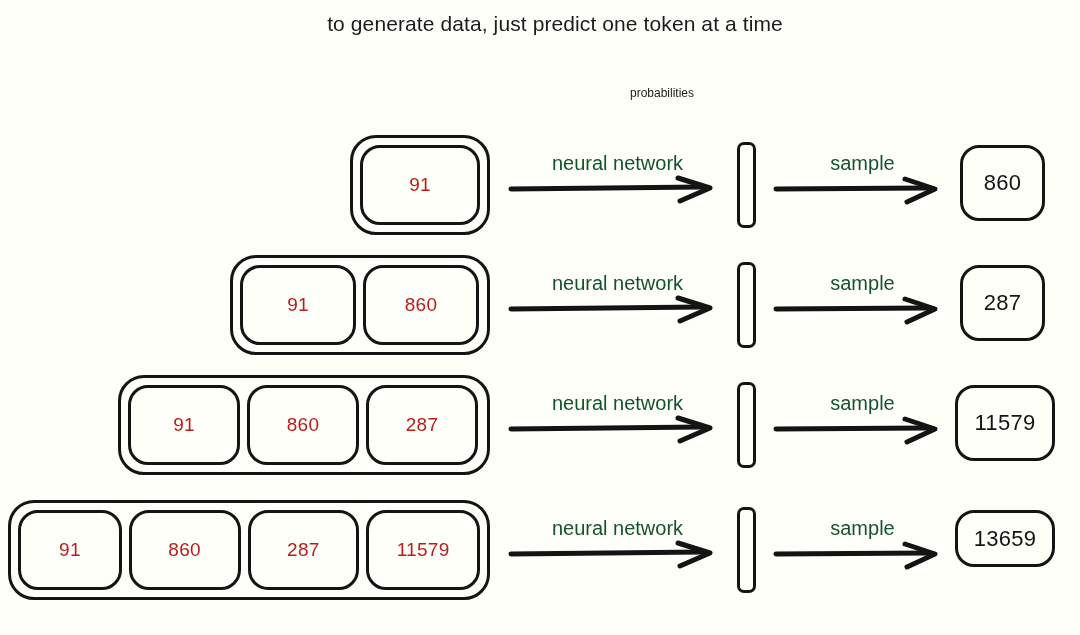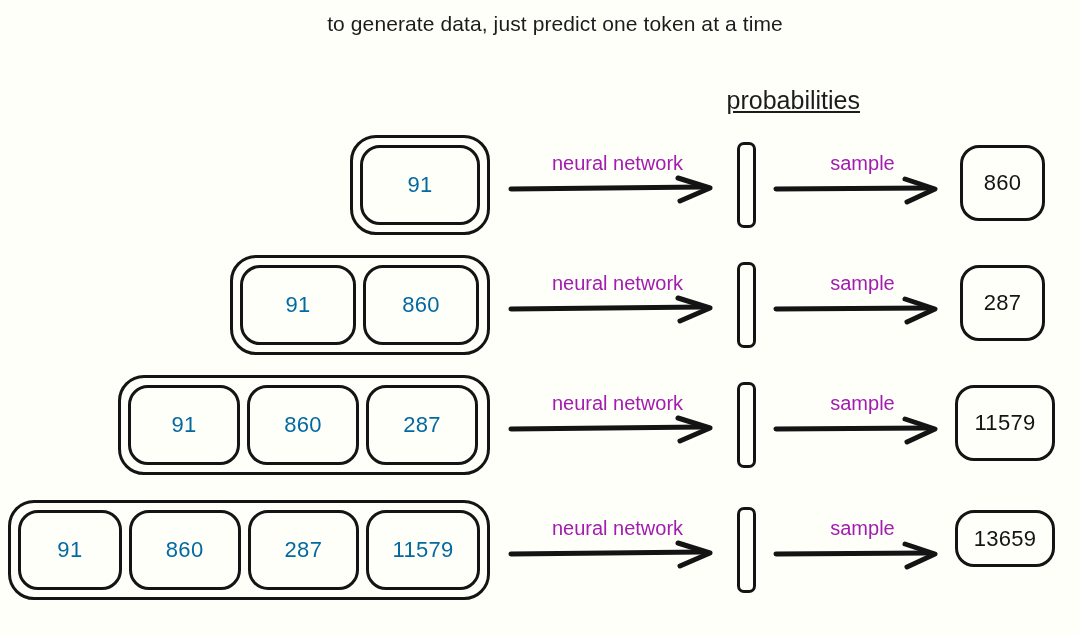--- a/index.html
+++ b/index.html
@@ -34,24 +34,23 @@
     color: #1c1c1c;
     padding-left: 15px;
   }
 
   
   .prob-caption {
     position: absolute;
     top: 86px;
     left: 630px;
     width: 230px;
-    text-align: right;
-    font-size: 25px;
+    text-align: left;
+    font-size: 12px;
     color: #1c1c1c;
-    text-decoration: underline;
   }
 
   
   .row {
     position: absolute;
     left: 0;
     width: 1080px;
     height: 120px;
   }
 
@@ -71,39 +70,39 @@
   
   .token {
     box-sizing: border-box;
     border: 3.5px solid #141414;
     border-radius: 20px;
     background: #fffffa;
     height: 100%;
     display: flex;
     align-items: center;
     justify-content: center;
-    font-size: 22px;
-    color: #0369a1;
+    font-size: 19px;
+    color: #b91c1c;
     letter-spacing: 0.3px;
   }
 
   
   .arrow {
     position: absolute;
     height: 46px;
   }
   .arrow svg { display: block; overflow: visible; }
   .arrow-label {
     position: absolute;
     top: -26px;
     left: 0;
     width: 100%;
     text-align: center;
     font-size: 20px;
-    color: #a21caf;
+    color: #14532d;
     white-space: nowrap;
   }
 
   
   .probbar {
     position: absolute;
     box-sizing: border-box;
     width: 19px;
     height: 86px;
     border: 3.5px solid #141414;

